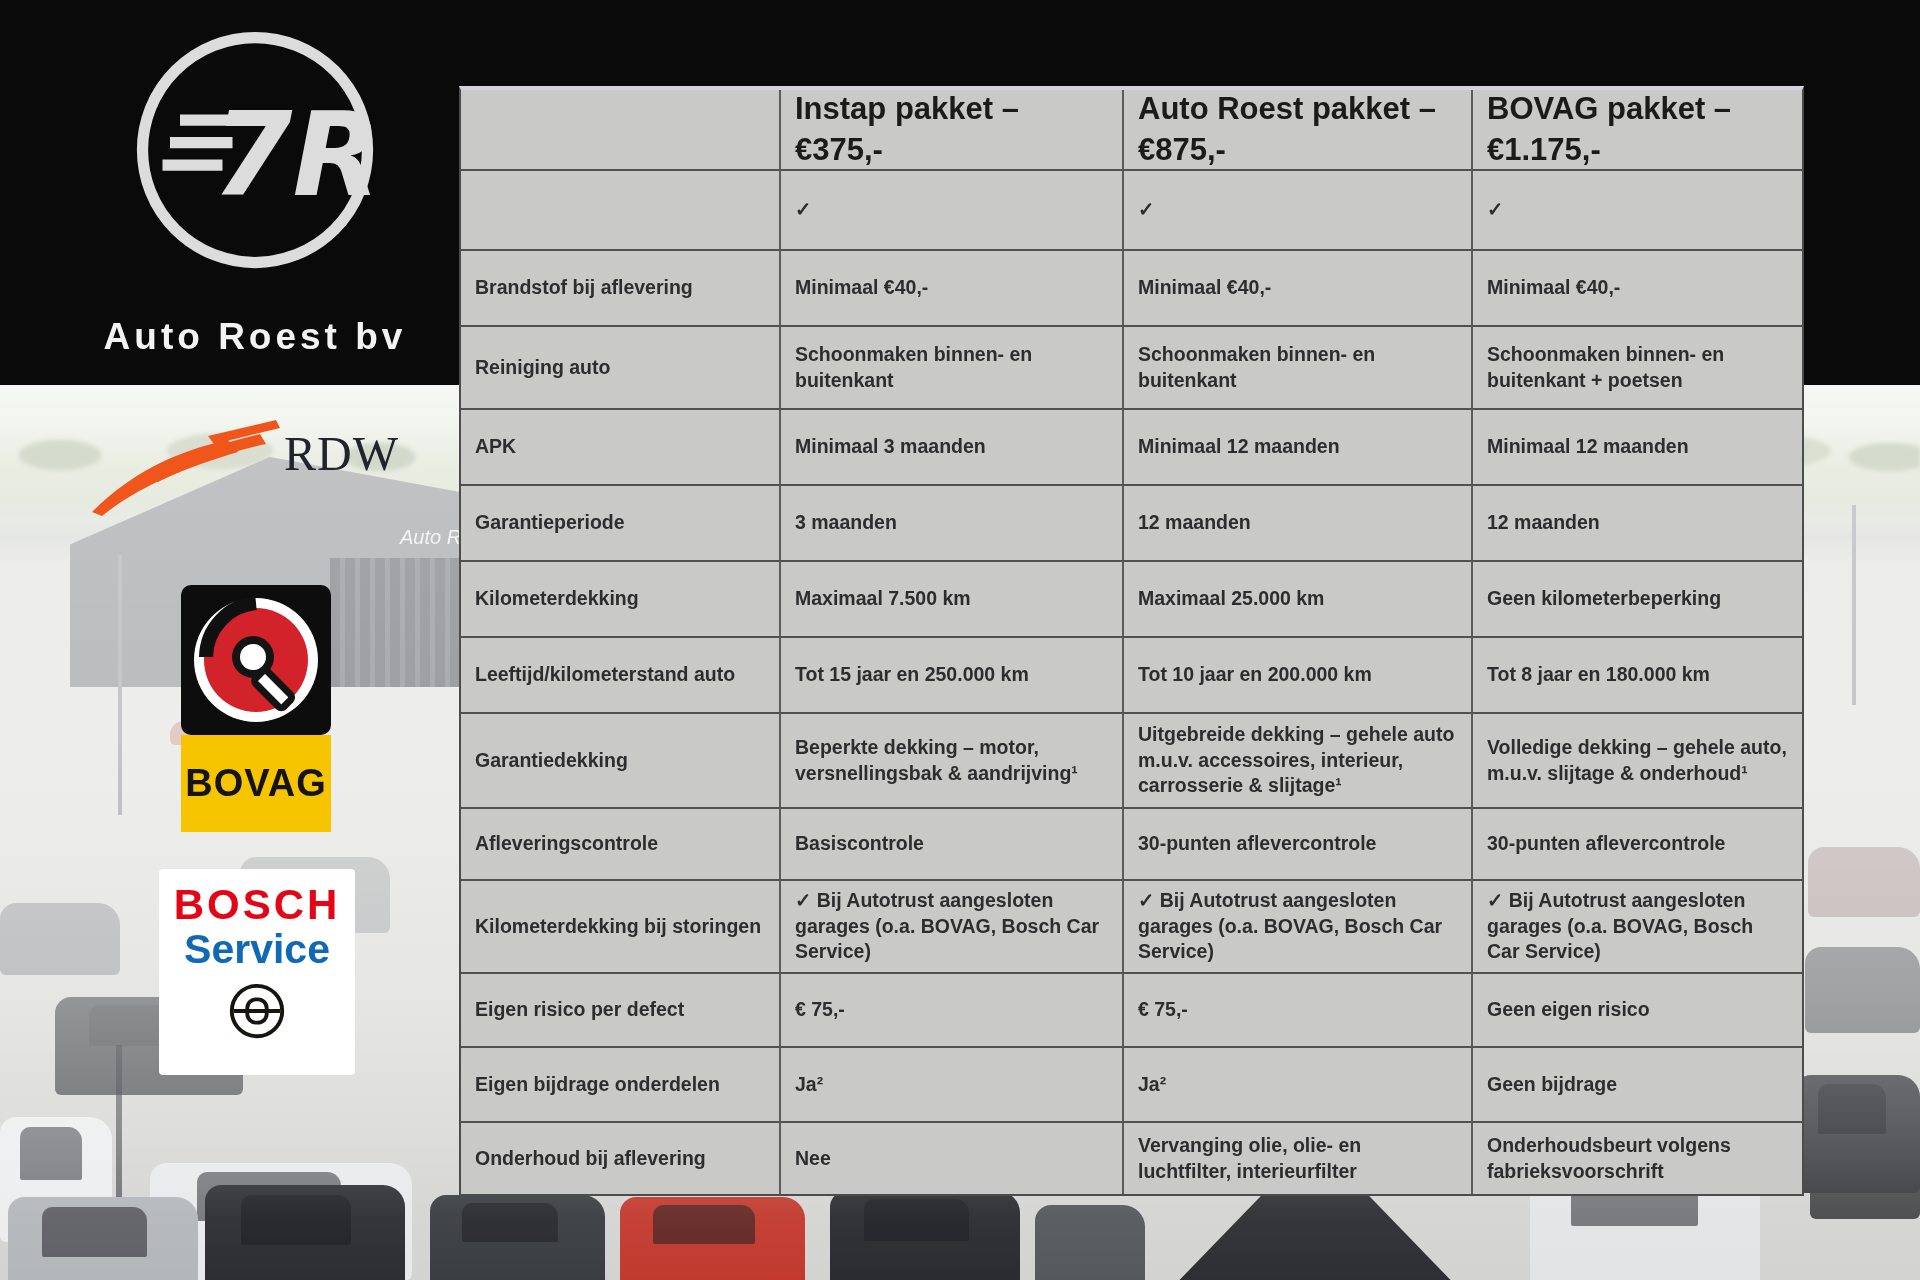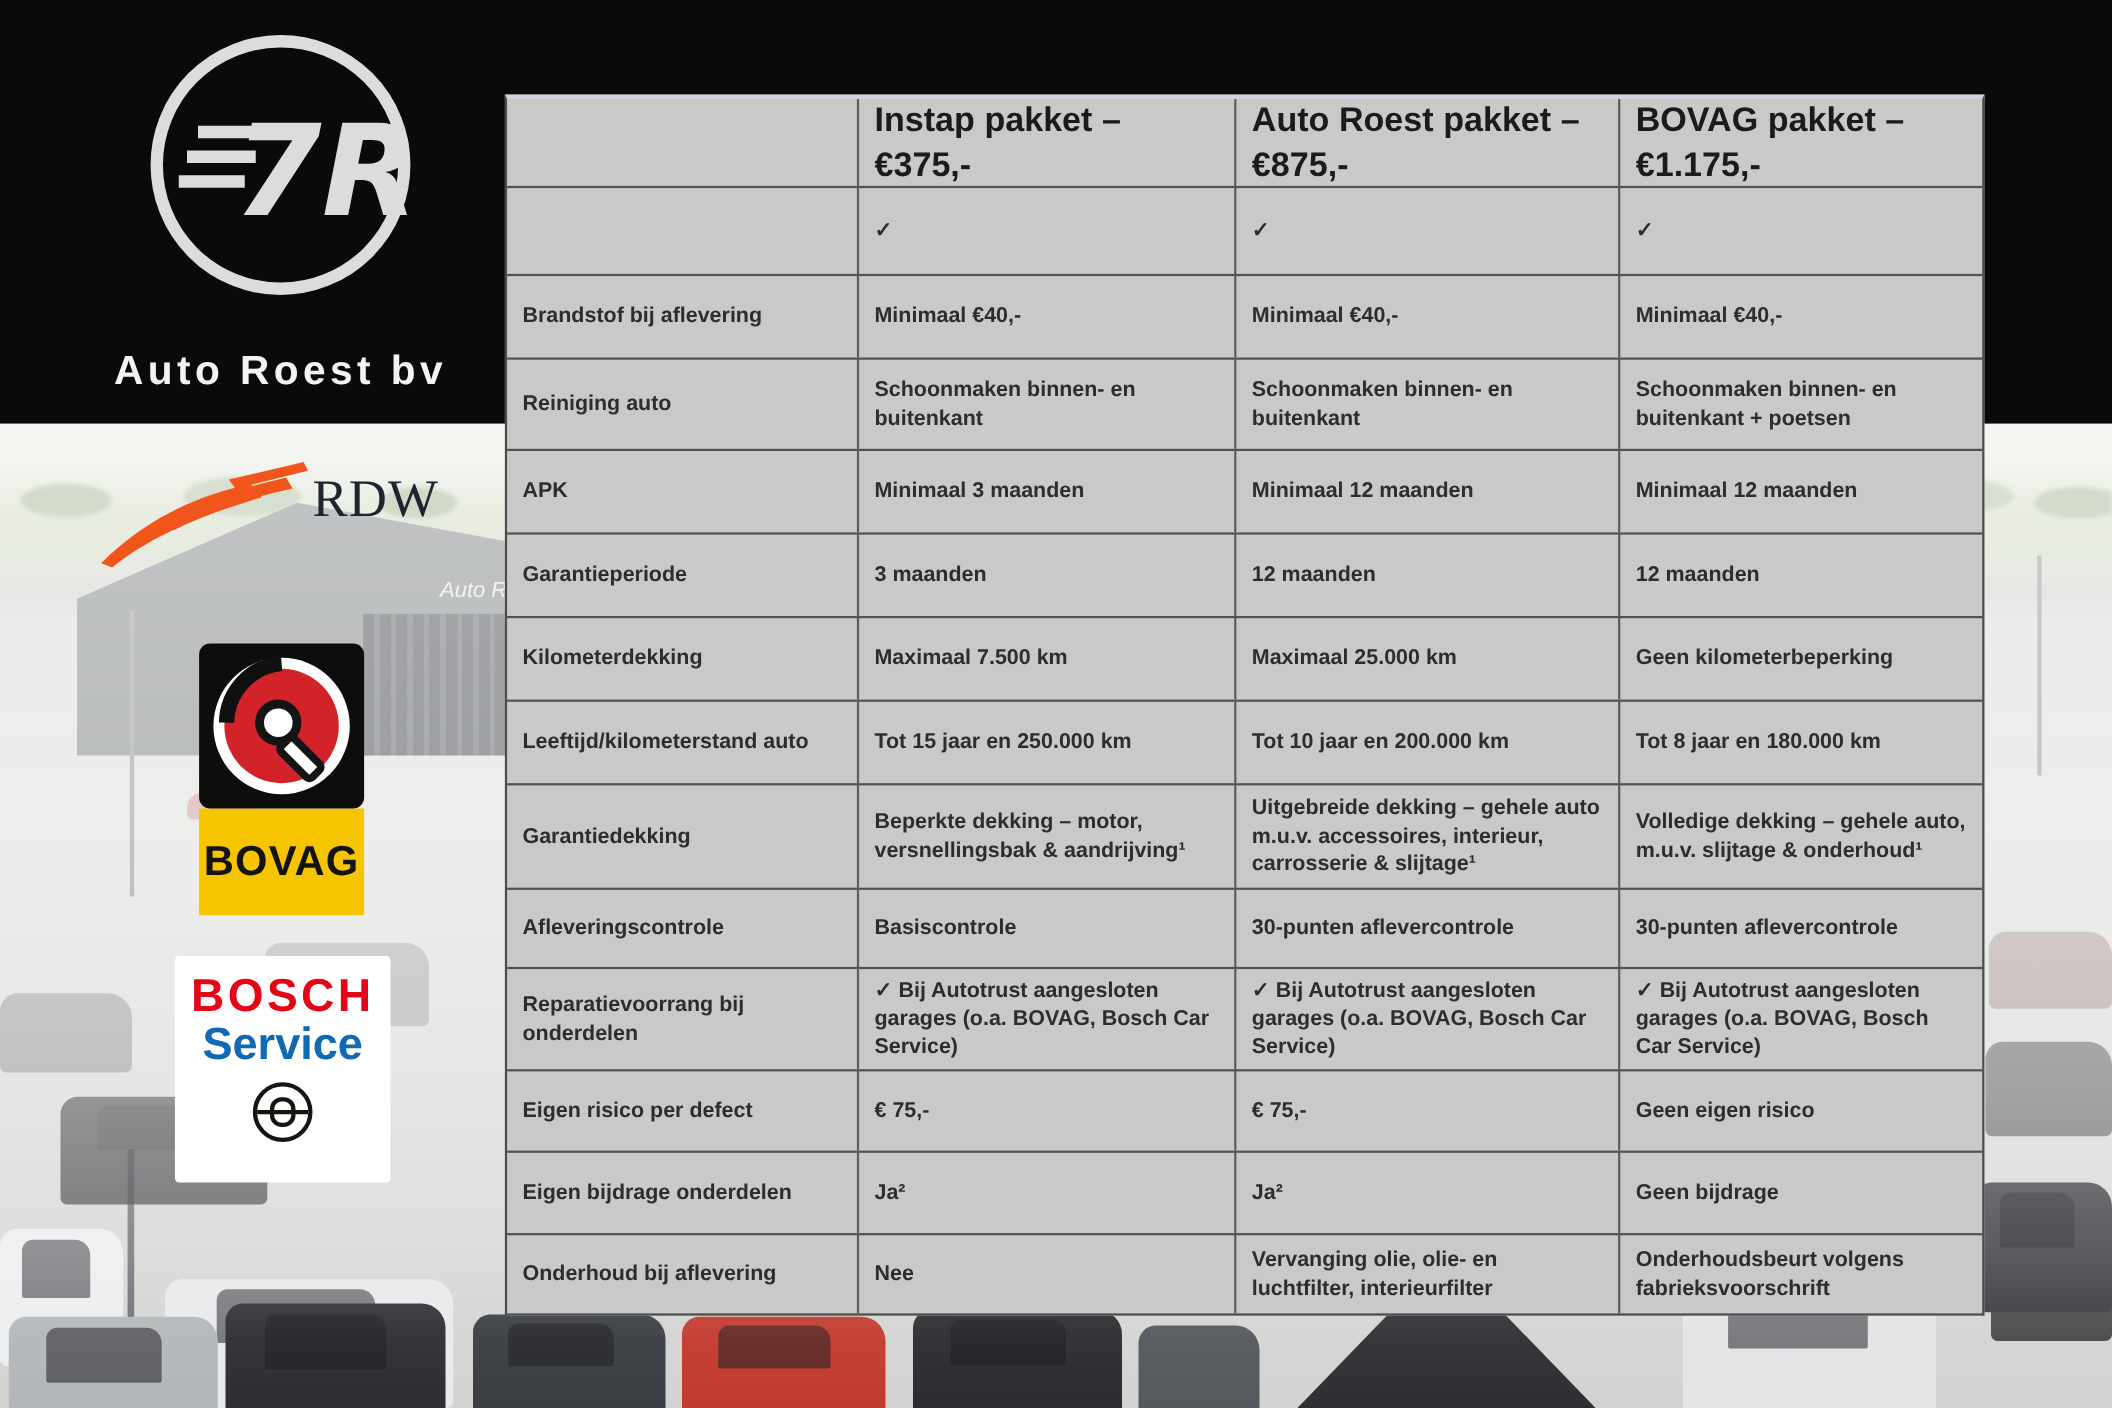--- a/index.html
+++ b/index.html
@@ -1,18 +1,18 @@
 <!DOCTYPE html>
 <html style="--table_bg: #c9c9c7; --rdw_orange: #f0561c; --bovag_red: #d2232a; --bovag_yellow: #f7c500; --bosch_red: #e30616; --bosch_blue: #1069b4; --red_car: #c23a2e;"><head>
 <meta charset="utf-8">
 <style>
   html,body{margin:0;padding:0;background:#ffffff;}
   .stage{
     position:relative;width:1920px;height:1280px;overflow:hidden;
-    font-family:"Liberation Sans",sans-serif;background:#ef4444;
+    font-family:"Liberation Sans",sans-serif;background:#15803d;
   }
   
   .photo{position:absolute;left:0;top:385px;width:1920px;height:895px;z-index:1;
     background:linear-gradient(180deg,#e9ece5 0%,#e3e8db 4%,#ccd6bc 9%,#c7d1b9 13%,#cdd2c6 15%,#c6c9c3 17%,#d6d8d4 20%,#dbdcd9 45%,#d3d4d1 100%);}
   .treeline{position:absolute;left:0;top:36px;width:1920px;height:60px;
     background-image:
       radial-gradient(ellipse 70px 26px at 60px 34px,#9cab8a 58%,transparent 60%),
       radial-gradient(ellipse 90px 30px at 220px 30px,#a6b393 58%,transparent 60%),
       radial-gradient(ellipse 60px 24px at 380px 36px,#98a887 58%,transparent 60%),
       radial-gradient(ellipse 110px 28px at 560px 32px,#a3b091 58%,transparent 60%),
@@ -286,21 +286,21 @@
       <div class="cell c1">
         <span>Basiscontrole</span>
       </div>
       <div class="cell c2">
         <span>30-punten aflevercontrole</span>
       </div>
       <div class="cell c3">
         <span>30-punten aflevercontrole</span>
       </div>
       <div class="cell c0">
-        <span>Reparatievoorrang bij onderdelen</span>
+        <span>Kilometerdekking bij storingen</span>
       </div>
       <div class="cell c1">
         <span>✓ Bij Autotrust aangesloten garages (o.a. BOVAG, Bosch Car Service)</span>
       </div>
       <div class="cell c2">
         <span>✓ Bij Autotrust aangesloten garages (o.a. BOVAG, Bosch Car Service)</span>
       </div>
       <div class="cell c3">
         <span>✓ Bij Autotrust aangesloten garages (o.a. BOVAG, Bosch Car Service)</span>
       </div>

